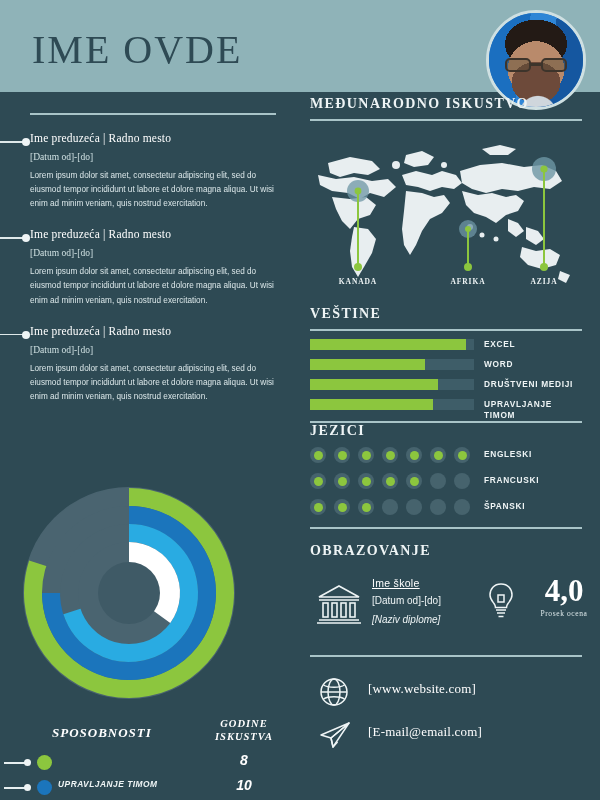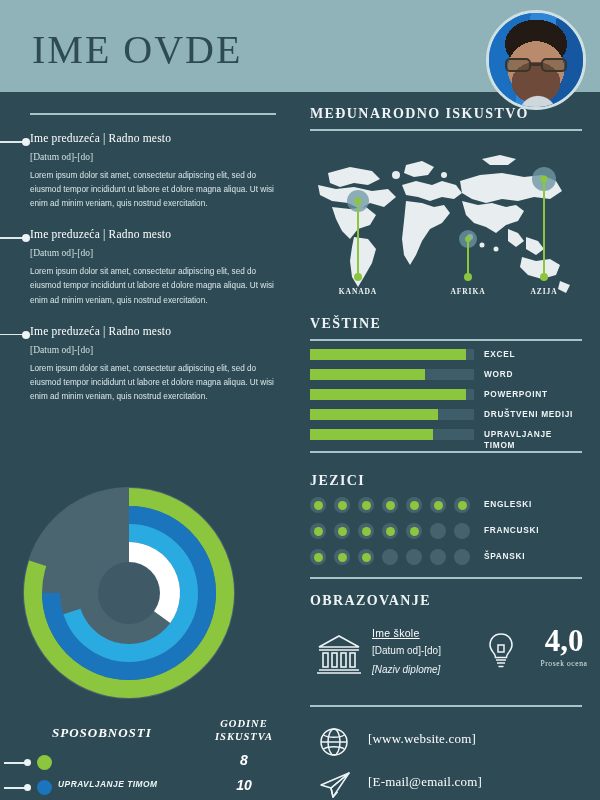--- a/index.html
+++ b/index.html
@@ -155,21 +155,21 @@
   }
   .legend-row .yrs {
     position: absolute; left: 196px; top: 1px; width: 96px;
     text-align: center;
     font-size: 14px; font-weight: bold; color: #ffffff;
   }
   .legend-row.two .lbl { top: -3px; }
 
   
   .rsec { padding: 0 18px 0 14px; }
-  #intl { padding-top: 14px; }
+  #intl { padding-top: 4px; }
   #map-box {
     position: relative; margin-top: 14px;
     width: 272px; height: 155px;
   }
   #map-box svg { position: absolute; left: 0; top: 0; }
   .map-label {
     position: absolute;
     font-family: "Liberation Serif", serif;
     font-weight: bold; font-size: 7.5px; letter-spacing: .9px;
     color: #eef4f5; transform: translateX(-50%);
@@ -184,21 +184,21 @@
     background: #3e5d68;
   }
   .bar-fill { height: 100%; background: #8cc63e; }
   .bar-label {
     position: absolute; left: 174px; top: 2px;
     font-size: 8.3px; font-weight: bold; letter-spacing: .7px;
     color: #eef4f5; line-height: 11px;
   }
 
   
-  #langs { margin-top: 20px; }
+  #langs { margin-top: 0; }
   .lang-row { position: relative; height: 23px; margin-top: 3px; }
   .lang-dots { position: absolute; left: 0; top: 1px; display: flex; gap: 8px; }
   .ldot {
     width: 16px; height: 16px; border-radius: 50%;
     background: #46636d;
     display: flex; align-items: center; justify-content: center;
   }
   .ldot i {
     display: block; width: 9px; height: 9px; border-radius: 50%;
     background: transparent;
@@ -409,26 +409,20 @@
             <div class="bar-label">EXCEL</div>
           </div>
           <div class="bar-row">
             <div class="bar-track">
               <div class="bar-fill" style="width:70%"></div>
             </div>
             <div class="bar-label">WORD</div>
           </div>
           <div class="bar-row">
             <div class="bar-track">
-              <div class="bar-fill" style="width:95%"></div>
-            </div>
-            <div class="bar-label">POWERPOINT</div>
-          </div>
-          <div class="bar-row">
-            <div class="bar-track">
               <div class="bar-fill" style="width:78%"></div>
             </div>
             <div class="bar-label">DRUŠTVENI MEDIJI</div>
           </div>
           <div class="bar-row">
             <div class="bar-track">
               <div class="bar-fill" style="width:75%"></div>
             </div>
             <div class="bar-label">UPRAVLJANJE TIMOM</div>
           </div>

